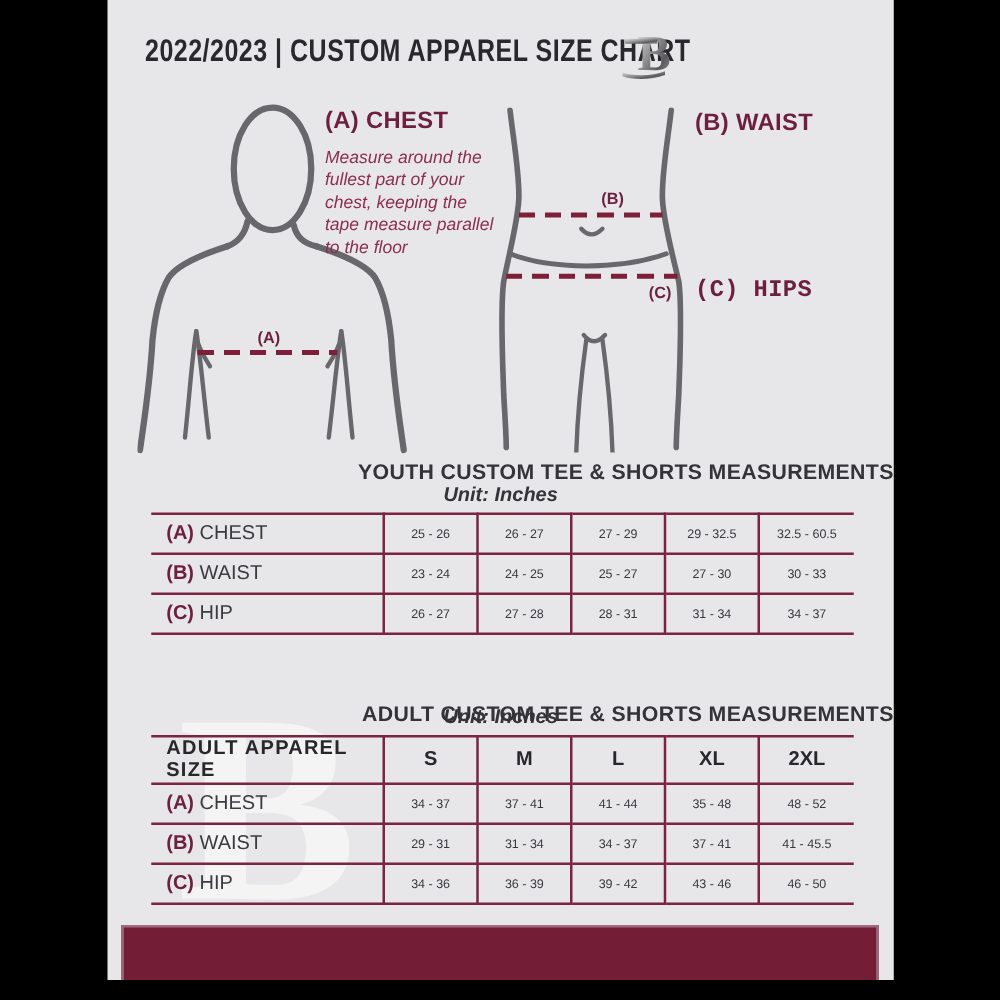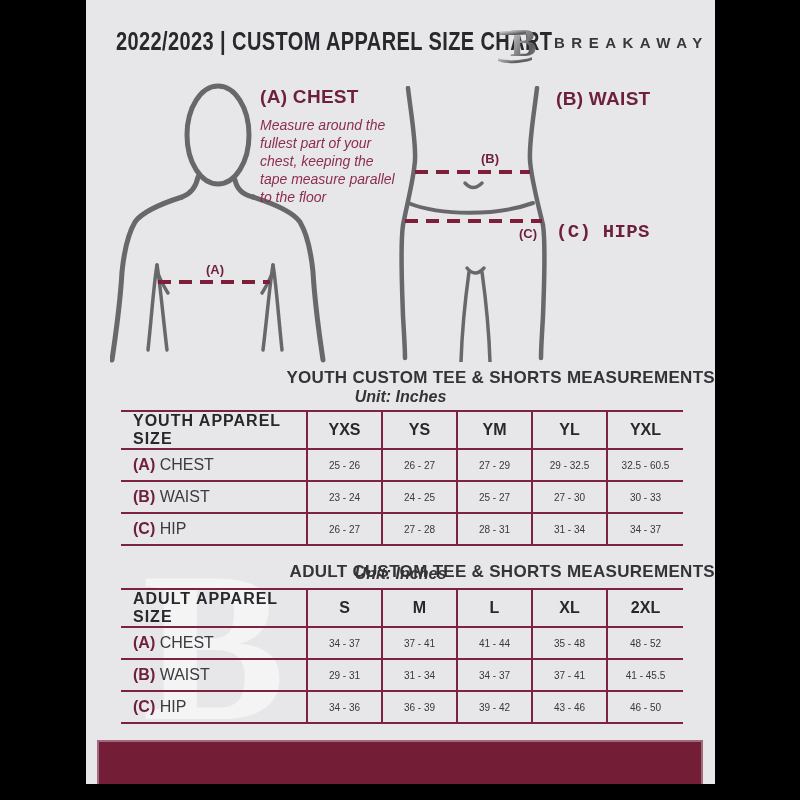--- a/index.html
+++ b/index.html
@@ -106,21 +106,20 @@
           <stop offset="0.45" stop-color="#8d8d8f"></stop>
           <stop offset="0.7" stop-color="#5a5a5c"></stop>
           <stop offset="1" stop-color="#9b9b9d"></stop>
         </linearGradient>
       </defs>
       <text x="14" y="38" font-family="Liberation Serif, serif" font-weight="700" font-size="40" fill="url(#metal)">B</text>
       <path d="M4 13 L30 13 L30 17 L4 17 Z" fill="url(#metal)"></path>
       <path d="M2 40 C10 43 26 43 36 39 L36 42 C26 46 10 46 2 43 Z" fill="url(#metal)"></path>
     </svg>
   </div>
-  <div class="brand">BREAKAWAY</div>
 
   <svg id="fig-chest" class="figure" width="216" height="282" viewBox="0 0 216 282">
     <g fill="none" stroke="#68686c" stroke-width="5" stroke-linecap="round">
       <ellipse cx="108" cy="53" rx="31" ry="49"></ellipse>
       <path d="M 88 95 C 86 105 80 112 72 115"></path>
       <path d="M 125 98 C 127 108 134 113 143 115"></path>
       <path d="M 72 115 C 50 122 32 130 25 140 C 18 152 14 170 12 190 C 10 225 6 250 2 278"></path>
       <path d="M 143 115 C 165 122 183 130 190 140 C 197 152 201 170 203 190 C 205 225 209 250 213 278"></path>
       <g stroke-width="3.5">
         <path d="M 47 183 C 44 200 42 230 38 268"></path>
@@ -168,28 +167,20 @@
   <table class="size" id="youth-table">
       <colgroup>
         <col style="width: 186px;">
         <col style="width: 75px;">
         <col style="width: 75px;">
         <col style="width: 75px;">
         <col style="width: 75px;">
         <col style="width: 76px;">
       </colgroup>
       <tbody>
-        <tr class="head">
-          <td class="corner">YOUTH APPAREL SIZE</td>
-          <td>YXS</td>
-          <td>YS</td>
-          <td>YM</td>
-          <td>YL</td>
-          <td>YXL</td>
-        </tr>
         <tr>
           <td class="rowlabel"><span class="key">(A)</span> CHEST</td>
           <td>25 - 26</td>
           <td>26 - 27</td>
           <td>27 - 29</td>
           <td>29 - 32.5</td>
           <td>32.5 - 60.5</td>
         </tr>
         <tr>
           <td class="rowlabel"><span class="key">(B)</span> WAIST</td>

